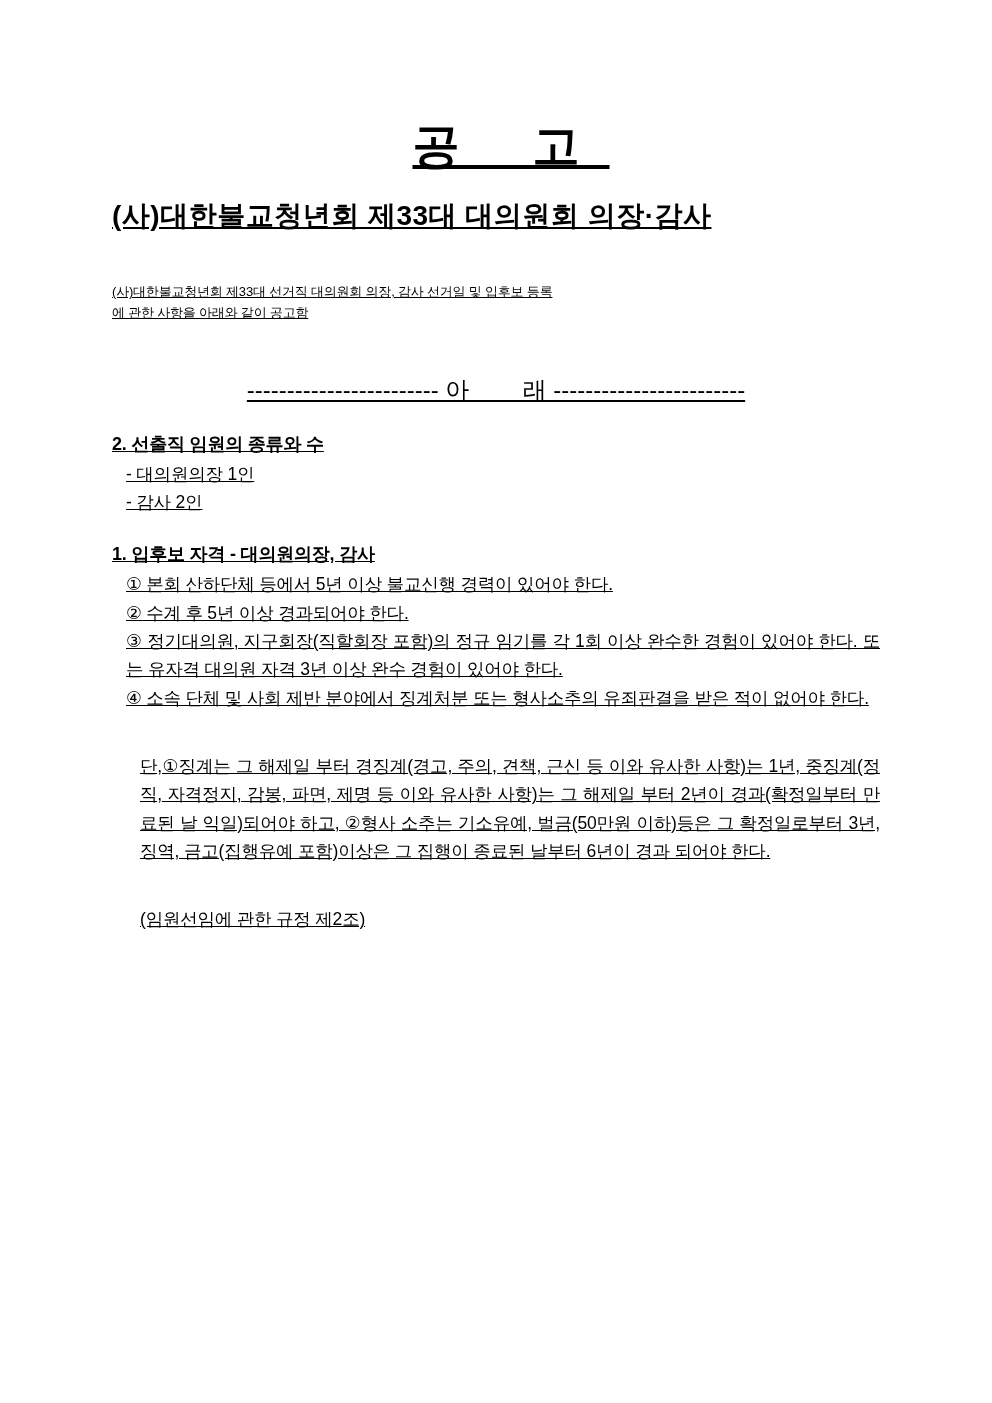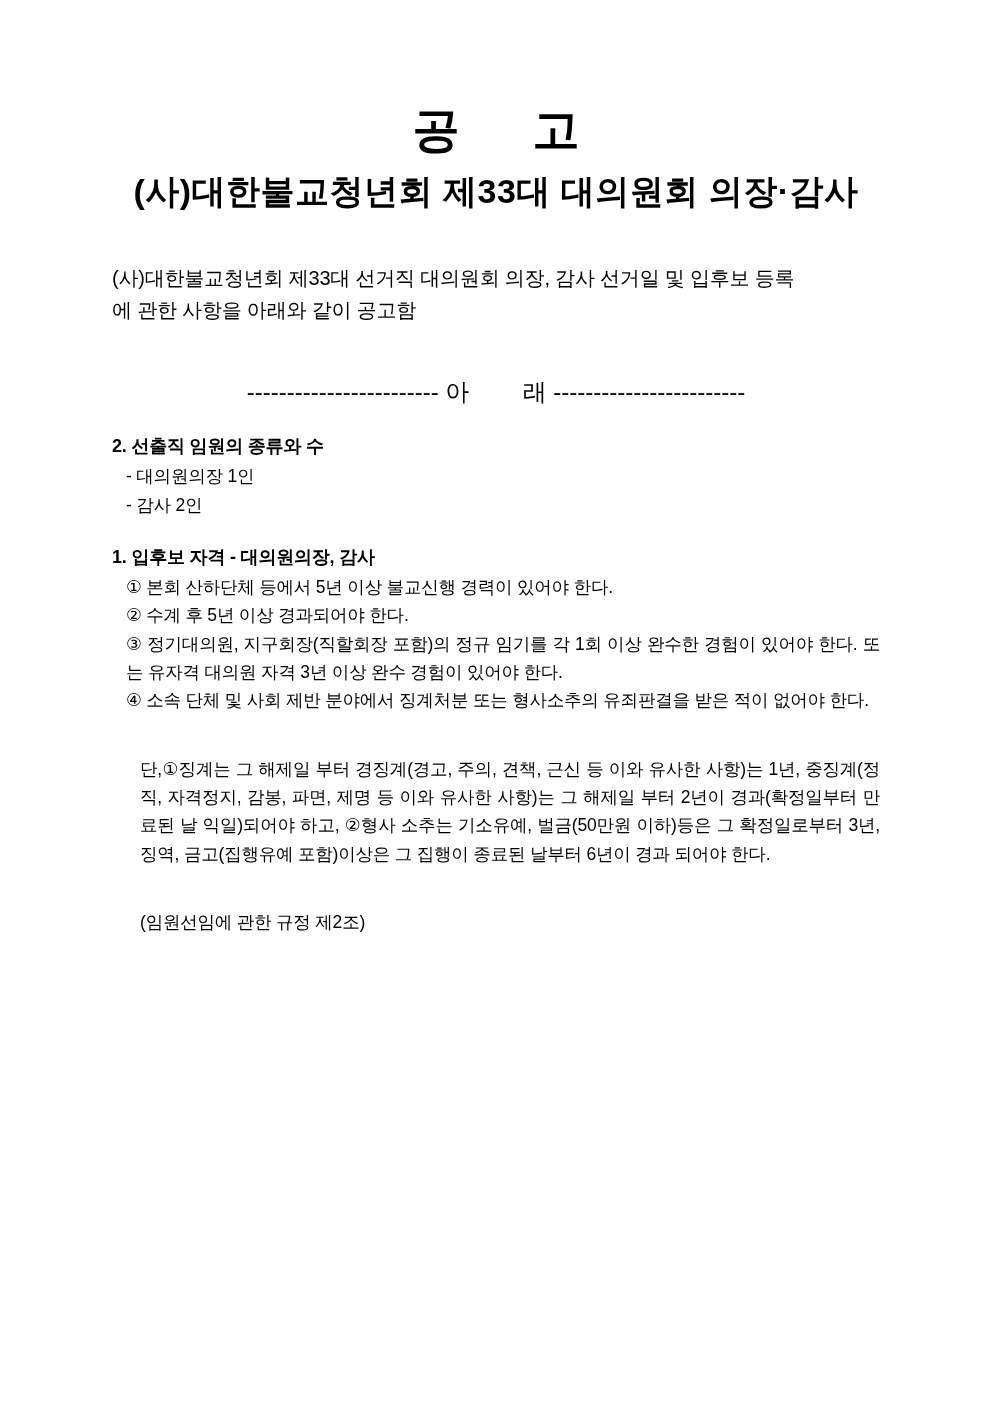--- a/index.html
+++ b/index.html
@@ -12,46 +12,46 @@
     height: 1403px;
     font-family: "Liberation Sans", "DejaVu Sans", sans-serif;
     color: #000000;
     position: relative;
     overflow: hidden;
   }
   .page {
     box-sizing: border-box;
     width: 992px;
     height: 1403px;
-    padding: 0 112px;
+    padding: 16px 112px;
     position: relative;
+    text-decoration: underline;
   }
   .doc-title {
     text-align: center;
     font-size: 47px;
     font-weight: bold;
     letter-spacing: 30px;
     padding-top: 104px;
     line-height: 1.1;
     text-indent: 30px;
   }
   .subtitle {
-    text-align: center;
-    font-size: 34px;
+    font-size: 28px;
     font-weight: bold;
     line-height: 1.55;
-    margin-top: 9px;
+    margin-top: 22px;
     letter-spacing: 0.5px;
   }
   .subtitle .line2 {
     display: block;
     letter-spacing: 2px;
   }
   .intro {
-    font-size: 20px;
+    font-size: 13px;
     line-height: 1.6;
     margin-top: 45px;
     letter-spacing: -0.2px;
     text-align: justify;
   }
   .intro .ln {
     display: block;
   }
   .arae {
     text-align: center;

